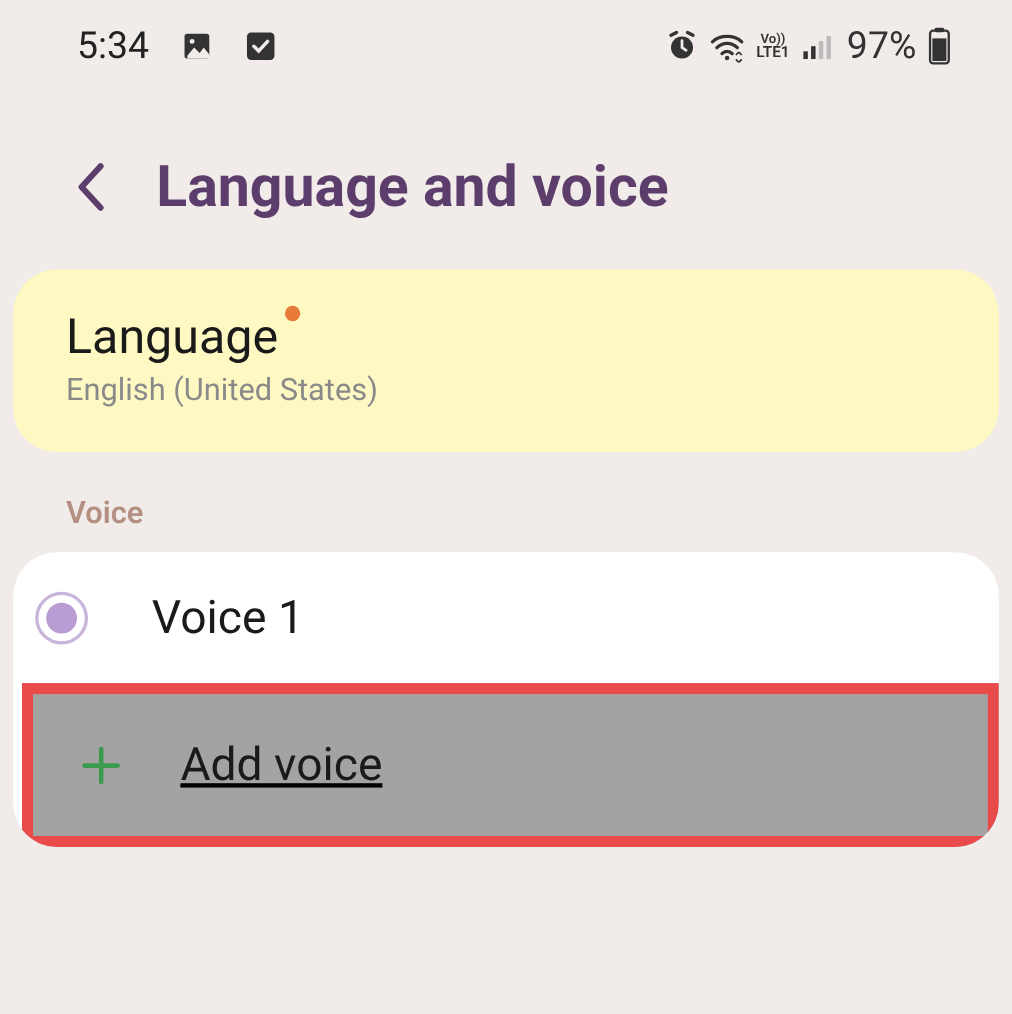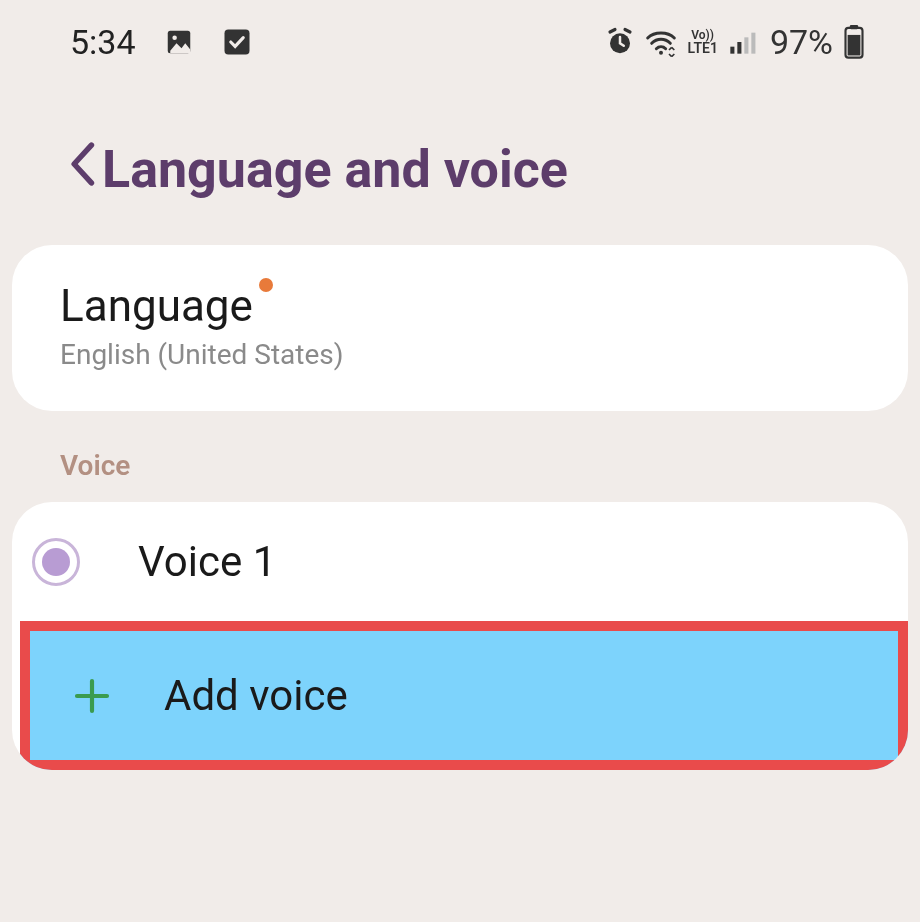--- a/index.html
+++ b/index.html
@@ -47,38 +47,39 @@
       line-height: 1;
       color: #333;
     }
     .battery-pct {
       font-size: 34px;
       color: #333;
       margin-left: 4px;
     }
     .header {
       display: flex;
-      align-items: flex-start;
+      align-items: center;
       padding: 55px 55px 45px 62px;
+      gap: 40px;
     }
     .back-chevron {
       display: flex;
       align-items: center;
       justify-content: center;
       width: 40px;
       height: 50px;
       cursor: pointer;
     }
     .page-title {
       font-size: 52px;
       font-weight: 700;
       color: #5d3d6b;
     }
     .card {
-      background: #ffffff;
+      background: #fef9c3;
       border-radius: 40px;
       margin: 0 12px;
       padding: 35px 40px 40px 48px;
     }
     .language-title-wrap {
       position: relative;
       display: inline-block;
     }
     .language-title {
       font-size: 44px;
@@ -133,21 +134,22 @@
       border-radius: 50%;
       background: #b89cd3;
     }
     .voice-label {
       font-size: 42px;
       color: #1a1a1a;
     }
     .highlight-box {
       border: 10px solid #e94b4b;
       margin: 0 0 0 8px;
-      background: #7dd3fc;
+      background: #a3a3a3;
+      text-decoration: underline;
     }
     .add-row {
       display: flex;
       align-items: center;
       padding: 40px 40px;
       gap: 50px;
     }
     .plus-icon {
       width: 44px;
       height: 44px;

